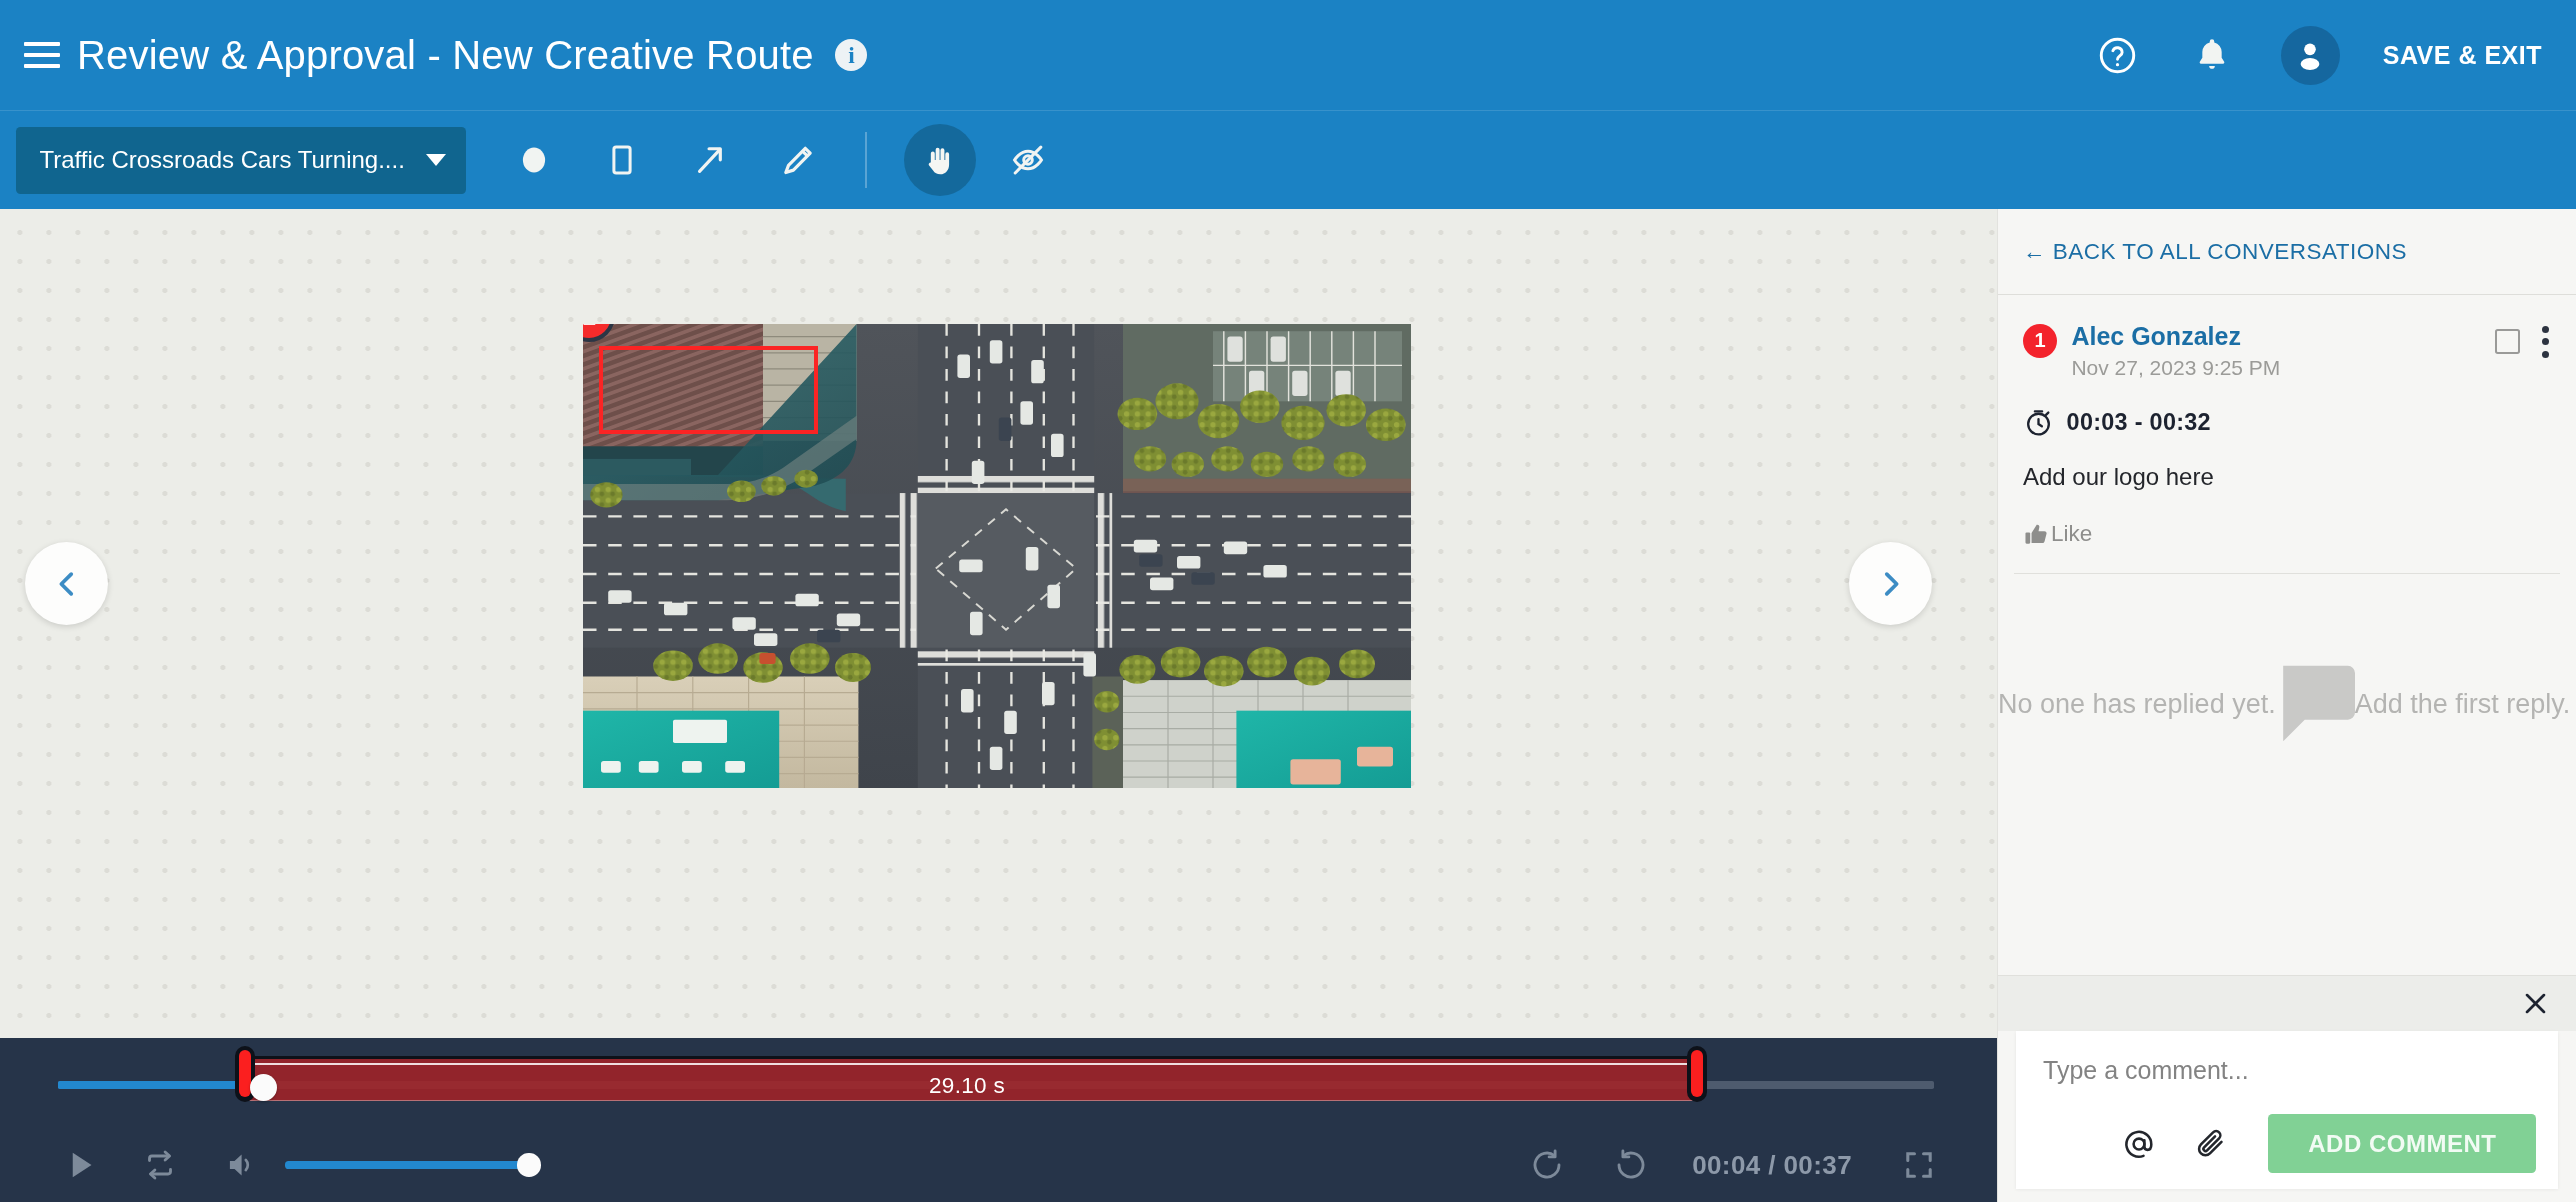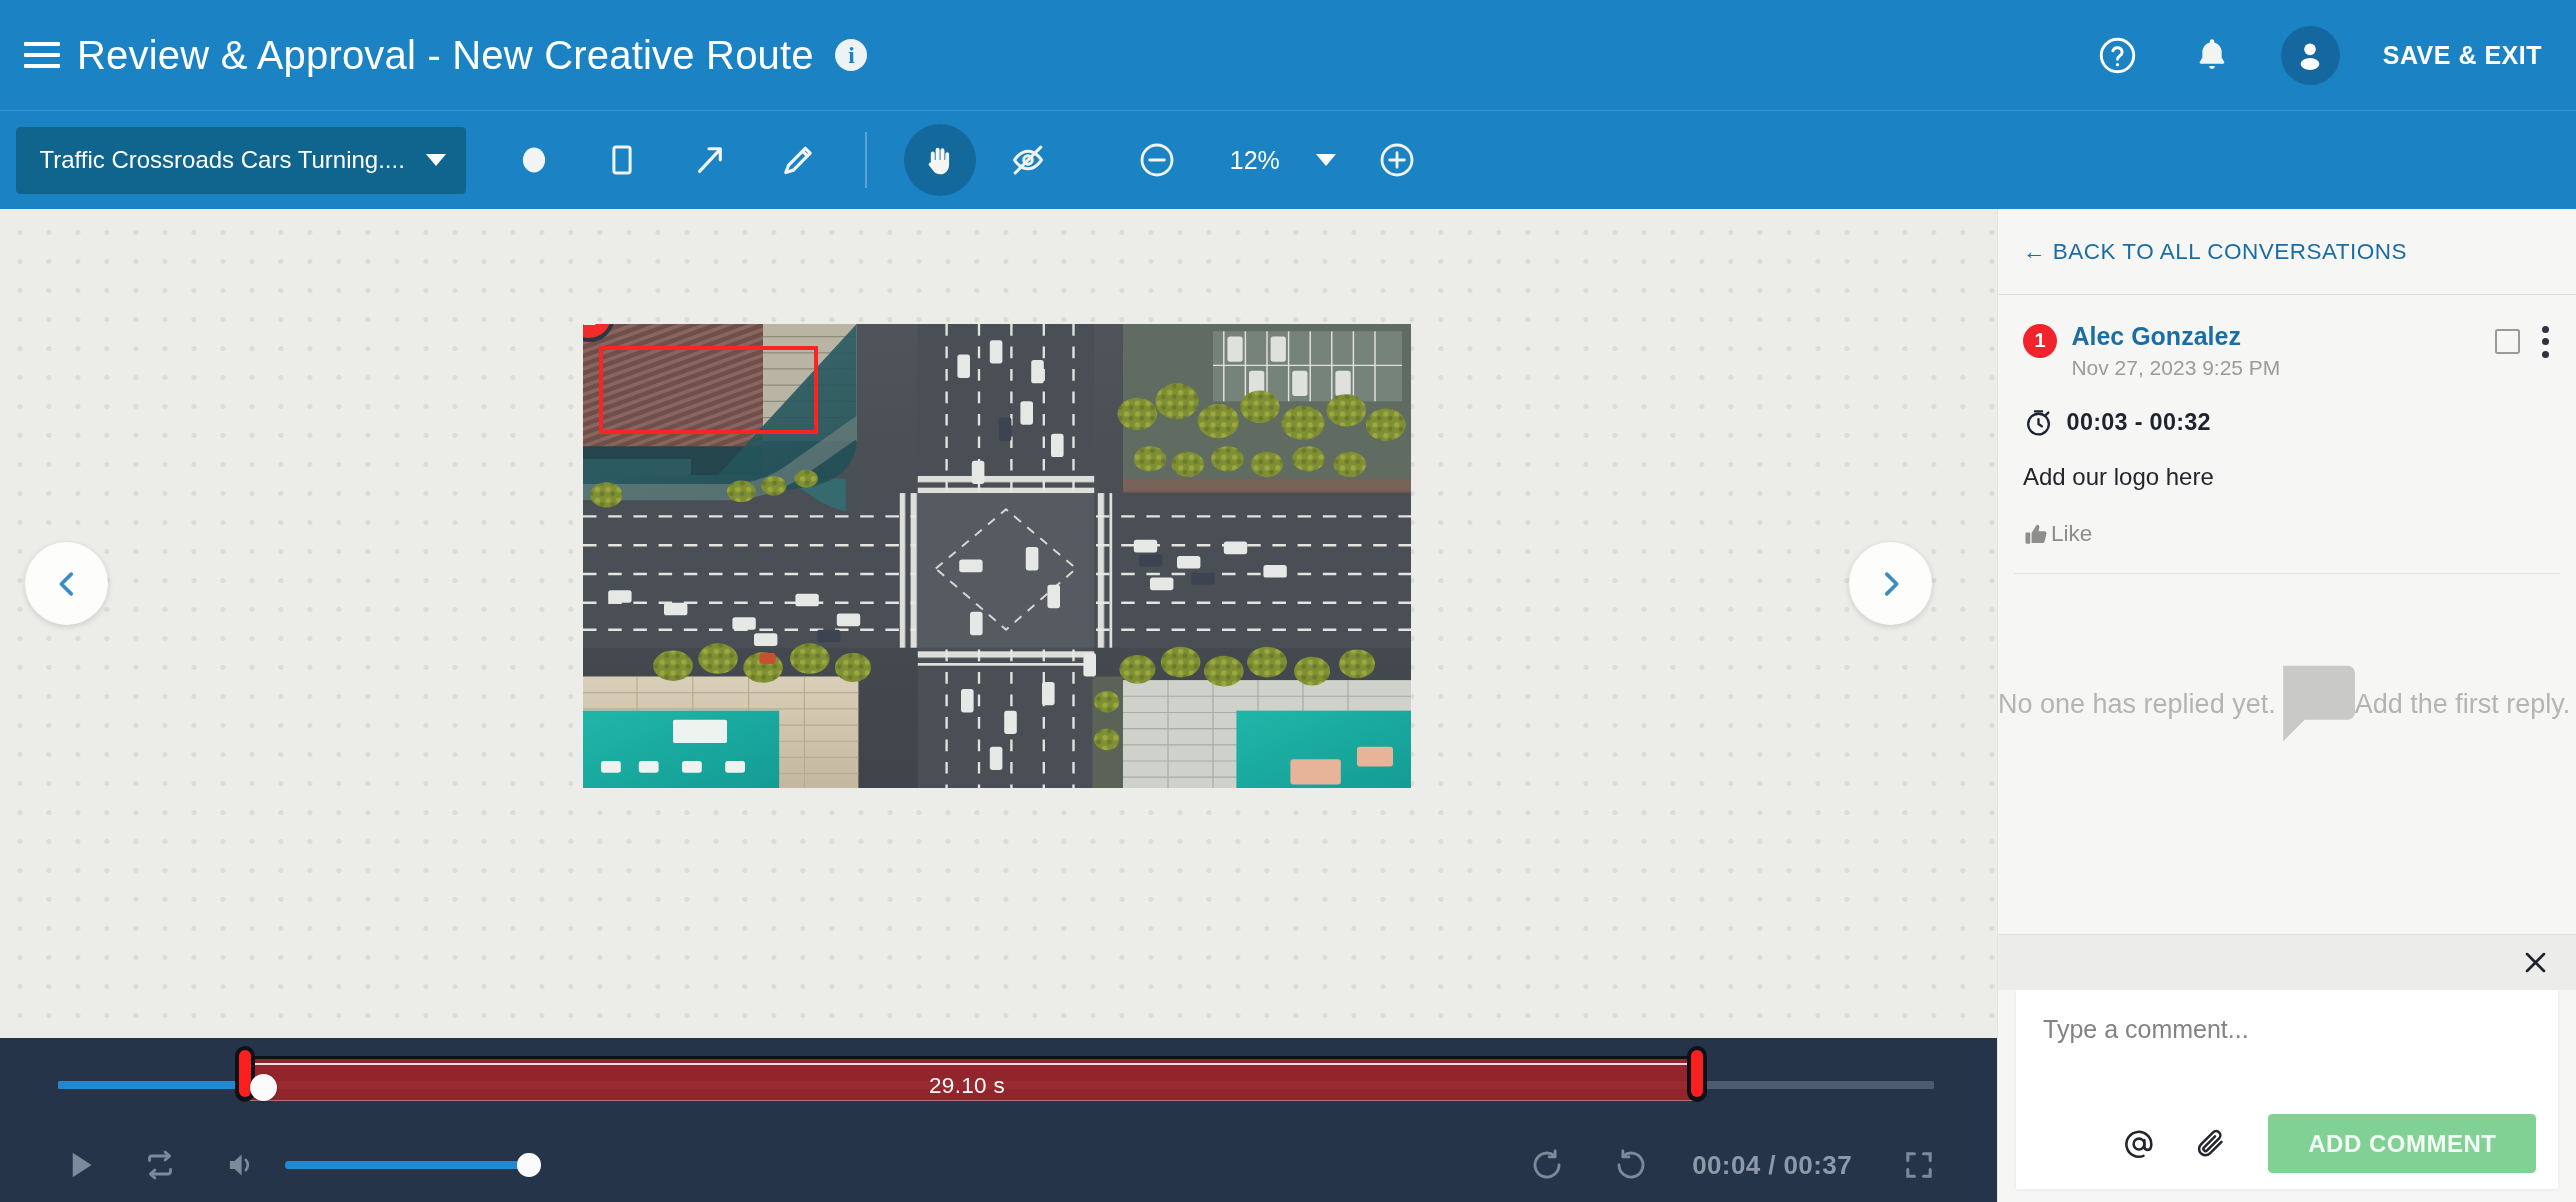--- a/index.html
+++ b/index.html
@@ -262,21 +262,21 @@
 
   
   .composer-bar {
     height: 56px; background: #ecedea; display: flex; align-items: center;
     justify-content: flex-end; padding-right: 21.6px; flex: 0 0 auto;
     border-top: 0.9px solid #e0e0dc;
   }
   .close-x { width: 38px; height: 38px; cursor: pointer; display: flex; align-items: center; justify-content: center; }
   .composer {
     background: #ffffff; margin: 0 18px 12.6px 18px; flex: 0 0 auto;
-    height: 199px; display: flex; flex-direction: column;
+    height: 158px; display: flex; flex-direction: column;
     box-shadow: 0 0.9px 3.6px rgba(0,0,0,0.07);
   }
   .composer-input {
     flex: 1 1 auto; border: 0; outline: none; resize: none; background: transparent;
     font-family: "Liberation Sans", sans-serif; font-size: 25px; color: #2b2b2b;
     padding: 25px 27px 0 27px;
   }
   .composer-input::placeholder { color: #838383; }
   .composer-actions {
     display: flex; align-items: center; justify-content: flex-end;
@@ -368,36 +368,20 @@
       </svg>
     </div>
     <div class="tool-btn">
       <svg width="38" height="38" viewBox="0 0 24 24" fill="none" stroke="#f1f4f2" stroke-width="1.9" stroke-linecap="round">
         <path d="M3.5 12s3.3-5.6 8.5-5.6S20.5 12 20.5 12s-3.3 5.6-8.5 5.6S3.5 12 3.5 12z"></path>
         <circle cx="12" cy="12" r="2.7"></circle>
         <path d="M3.9 20.2 20.1 3.9"></path>
       </svg>
     </div>
 
-    <div class="zoom-group">
-      <div class="tool-btn" style="margin-left:32px">
-        <svg width="40" height="40" viewBox="0 0 24 24" fill="none" stroke="#f1f4f2" stroke-width="1.7">
-          <circle cx="12" cy="12" r="9"></circle>
-            <path d="M7.6 12h8.8" stroke-linecap="round"></path>
-        </svg>
-      </div>
-      <div class="zoom-val">12%</div>
-      <div class="zoom-caret"></div>
-      <div class="tool-btn" style="margin-left:0">
-        <svg width="40" height="40" viewBox="0 0 24 24" fill="none" stroke="#f1f4f2" stroke-width="1.7">
-          <circle cx="12" cy="12" r="9"></circle>
-            <path d="M7.6 12h8.8M12 7.6v8.8" stroke-linecap="round"></path>
-        </svg>
-      </div>
-    </div>
   </div>
 
   <div class="canvas">
 
     <div class="media-frame">
       <svg viewBox="0 0 920 516" preserveAspectRatio="none">
         <defs>
           <linearGradient id="asph" x1="0" y1="0" x2="0" y2="1">
             <stop offset="0" stop-color="#50545a"></stop>
               <stop offset="1" stop-color="#3f444b"></stop>

